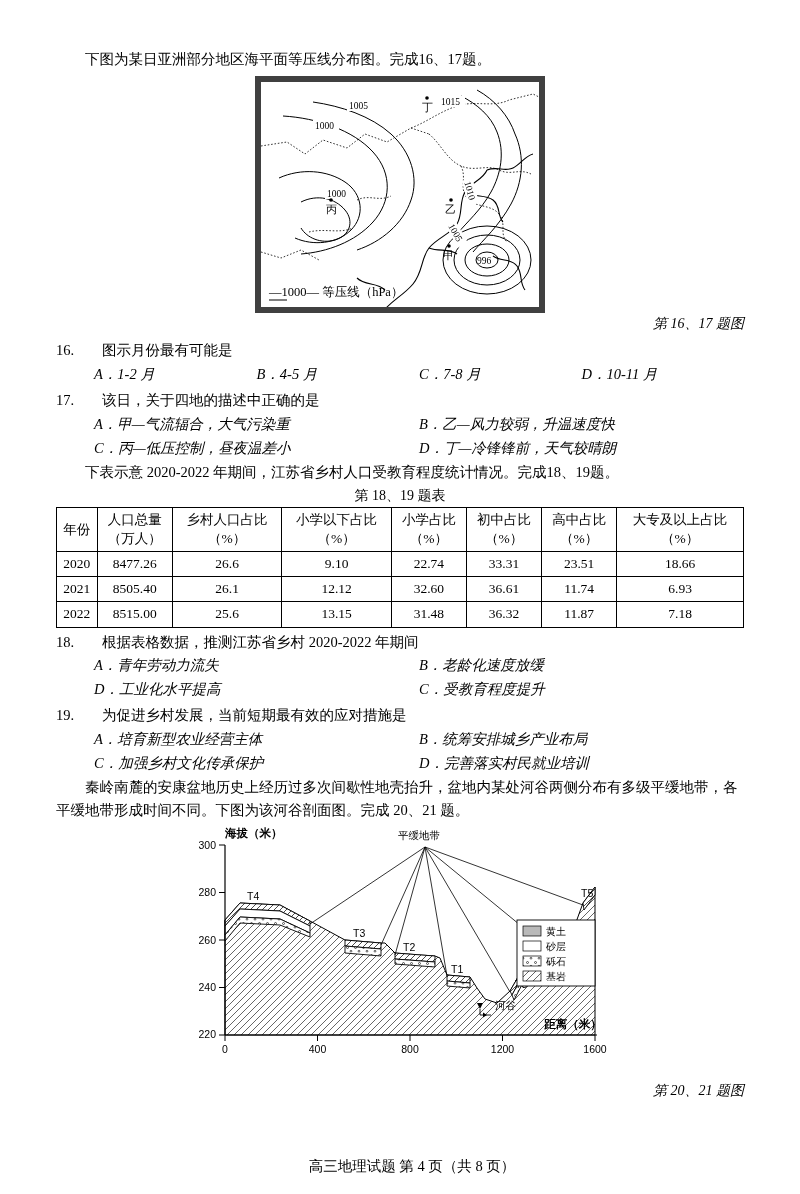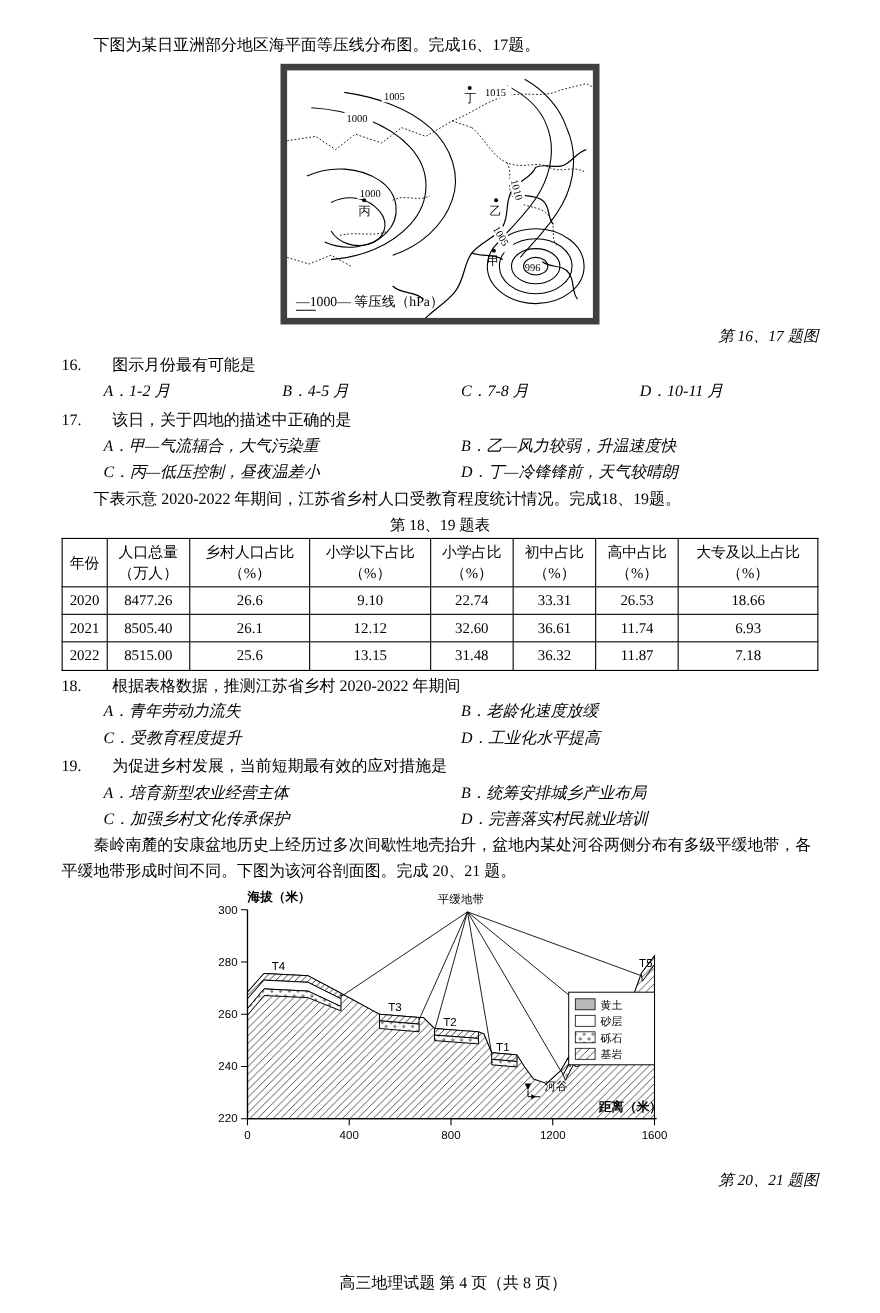--- a/index.html
+++ b/index.html
@@ -11,21 +11,21 @@
     width: 800px; height: 1194px;
     position: relative;
     font-family: "Liberation Serif", "DejaVu Serif", serif;
     color: #000;
     font-size: 14.5px;
   }
   .page {
     position: absolute;
     left: 0; top: 0;
     width: 800px; height: 1194px;
-    padding: 30px 56px 0 56px;
+    padding: 48px 56px 0 56px;
   }
   .para {
     margin: 0 0 4px 0;
     line-height: 1.55;
     text-indent: 2em;
   }
   .q-line {
     display: flex;
     line-height: 1.55;
     margin: 3px 0 1px 0;
@@ -250,21 +250,21 @@
       </tr>
     </thead>
     <tbody>
       <tr>
         <td>2020</td>
         <td>8477.26</td>
         <td>26.6</td>
         <td>9.10</td>
         <td>22.74</td>
         <td>33.31</td>
-        <td>26.53</td>
+        <td>23.51</td>
         <td>18.66</td>
       </tr>
       <tr>
         <td>2021</td>
         <td>8505.40</td>
         <td>26.1</td>
         <td>12.12</td>
         <td>32.60</td>
         <td>36.61</td>
         <td>11.74</td>
@@ -285,22 +285,22 @@
 
   <div class="q-line">
     <span class="q-num">18.</span>
     <span class="q-text">根据表格数据，推测江苏省乡村 2020-2022 年期间</span>
   </div>
   <div class="opts">
     <span class="opt">A．青年劳动力流失</span>
     <span class="opt">B．老龄化速度放缓</span>
   </div>
   <div class="opts">
+    <span class="opt">D．工业化水平提高</span>
     <span class="opt">C．受教育程度提升</span>
-    <span class="opt">D．工业化水平提高</span>
   </div>
 
   <div class="q-line">
     <span class="q-num">19.</span>
     <span class="q-text">为促进乡村发展，当前短期最有效的应对措施是</span>
   </div>
   <div class="opts">
     <span class="opt">A．培育新型农业经营主体</span>
     <span class="opt">B．统筹安排城乡产业布局</span>
   </div>

